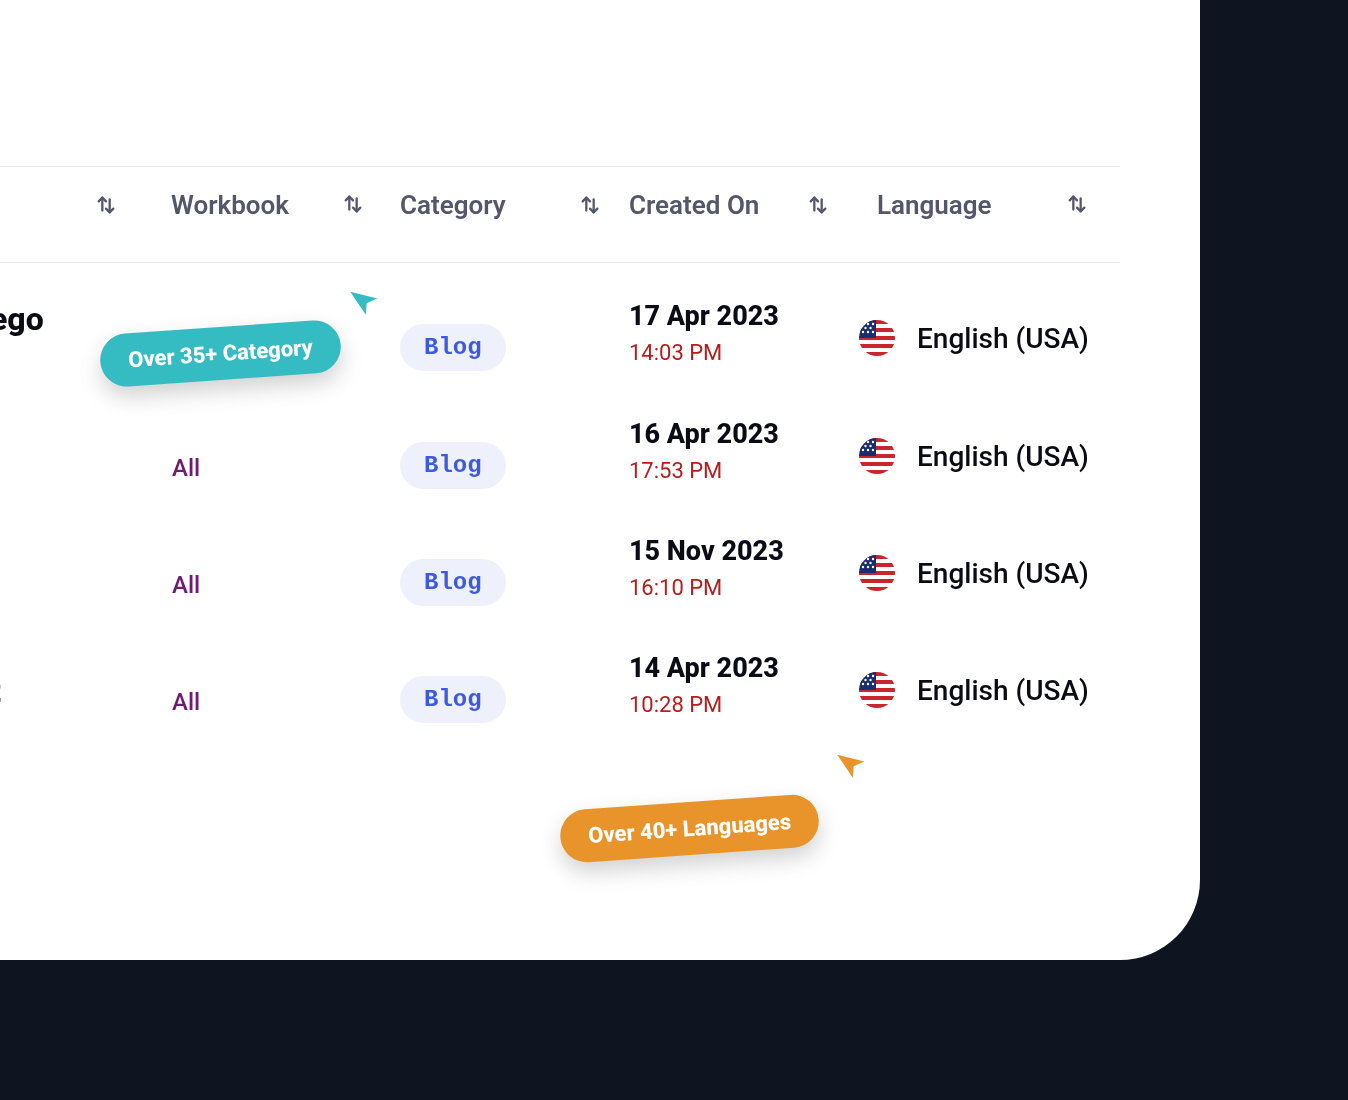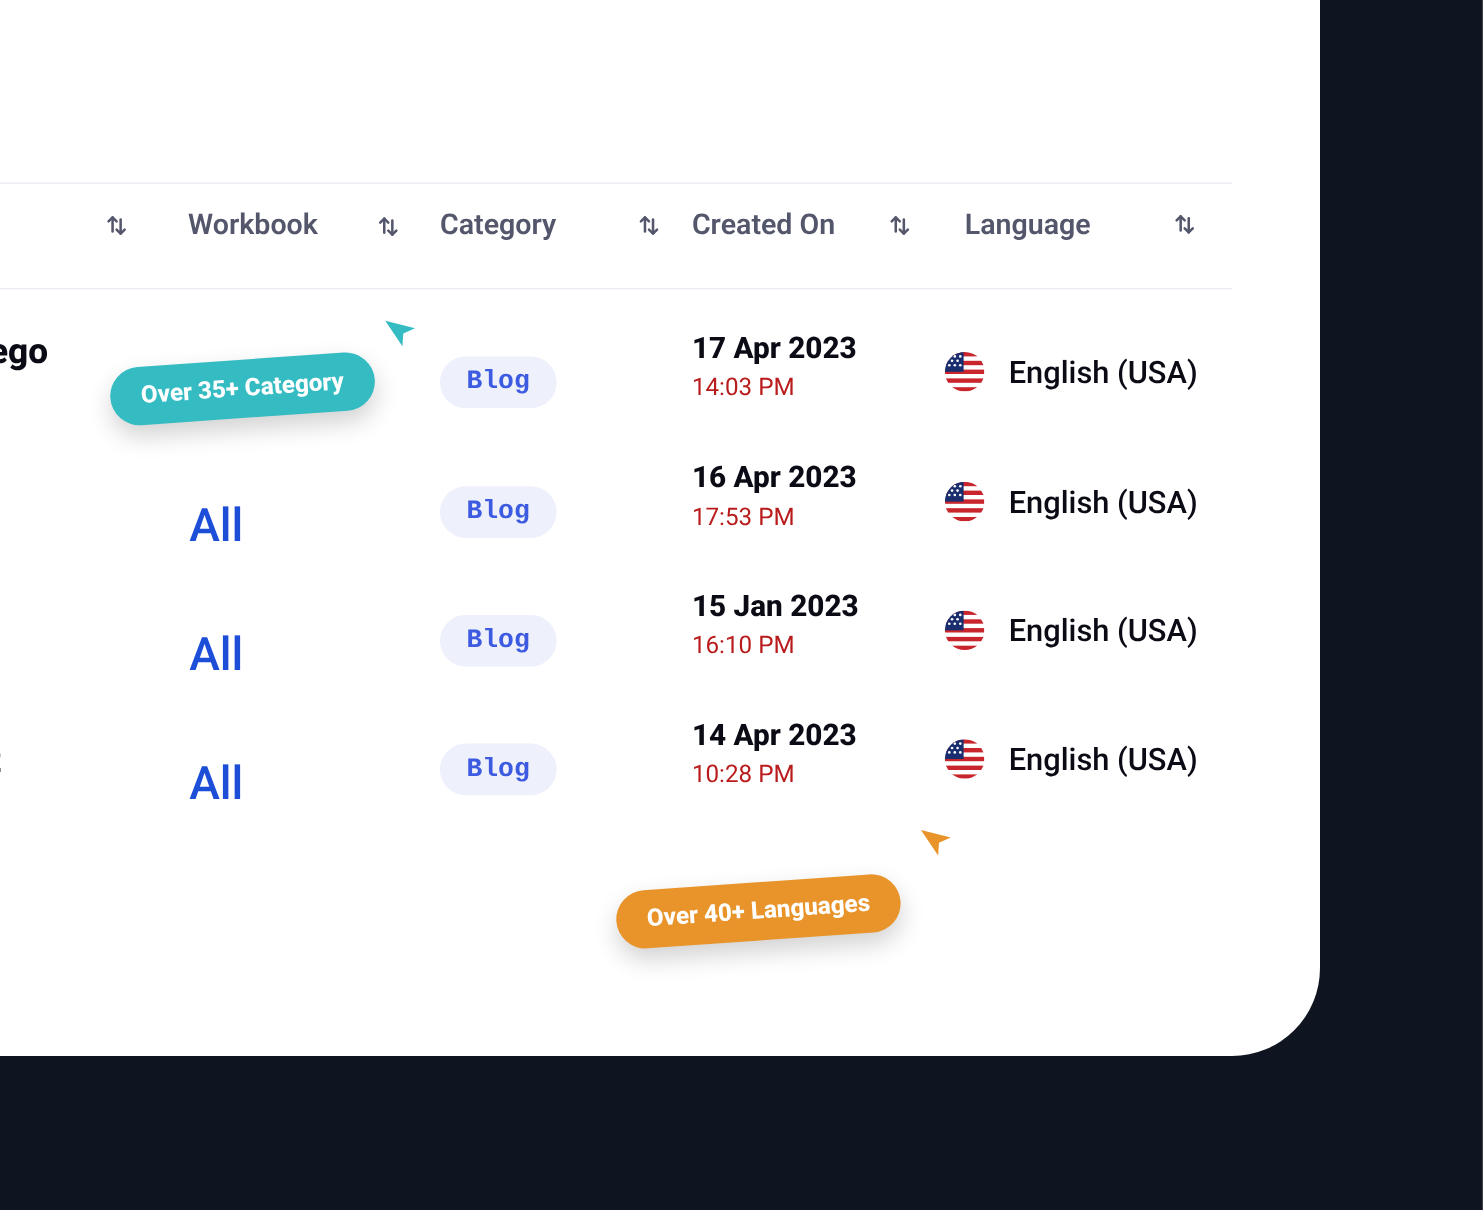--- a/index.html
+++ b/index.html
@@ -56,21 +56,21 @@
       font-weight: 600;
     }
     .col-sort-first {
       position: absolute;
       left: 92px;
     }
     .col-workbook {
       position: absolute;
       left: 171px;
       display: flex;
-      align-items: flex-end;
+      align-items: flex-start;
       gap: 50px;
     }
     .col-category {
       position: absolute;
       left: 400px;
       display: flex;
       align-items: center;
       gap: 70px;
       justify-content: flex-end;
     }
@@ -114,23 +114,23 @@
       display: flex;
       align-items: center;
     }
     .row-1 { top: 300px; }
     .row-2 { top: 418px; }
     .row-3 { top: 535px; }
     .row-4 { top: 652px; }
     .workbook-cell {
       position: absolute;
       left: 172px;
-      font-size: 42px;
+      font-size: 24px;
       font-weight: 500;
-      color: #1d4ed8;
+      color: #701a75;
       top: 36px;
     }
     .partial-text {
       position: absolute;
       left: -10px;
       font-size: 32px;
       font-weight: 800;
       color: #0a0b14;
       top: 0px;
     }
@@ -364,21 +364,21 @@
       <span class="language-text">English (USA)</span>
     </div>
   </div>
 
   <div class="row row-3">
     <div class="workbook-cell">All</div>
     <div class="category-cell">
       <span class="badge">Blog</span>
     </div>
     <div class="created-cell">
-      <div class="created-date">15 Jan 2023</div>
+      <div class="created-date">15 Nov 2023</div>
       <div class="created-time">16:10 PM</div>
     </div>
     <div class="language-cell">
       <span class="flag">
         <svg viewBox="0 0 36 36">
           <circle cx="18" cy="18" r="18" fill="#fff"></circle>
           <rect x="0" y="0" width="36" height="4" fill="#c8252c"></rect>
           <rect x="0" y="8" width="36" height="4" fill="#c8252c"></rect>
           <rect x="0" y="16" width="36" height="4" fill="#c8252c"></rect>
           <rect x="0" y="24" width="36" height="4" fill="#c8252c"></rect>

